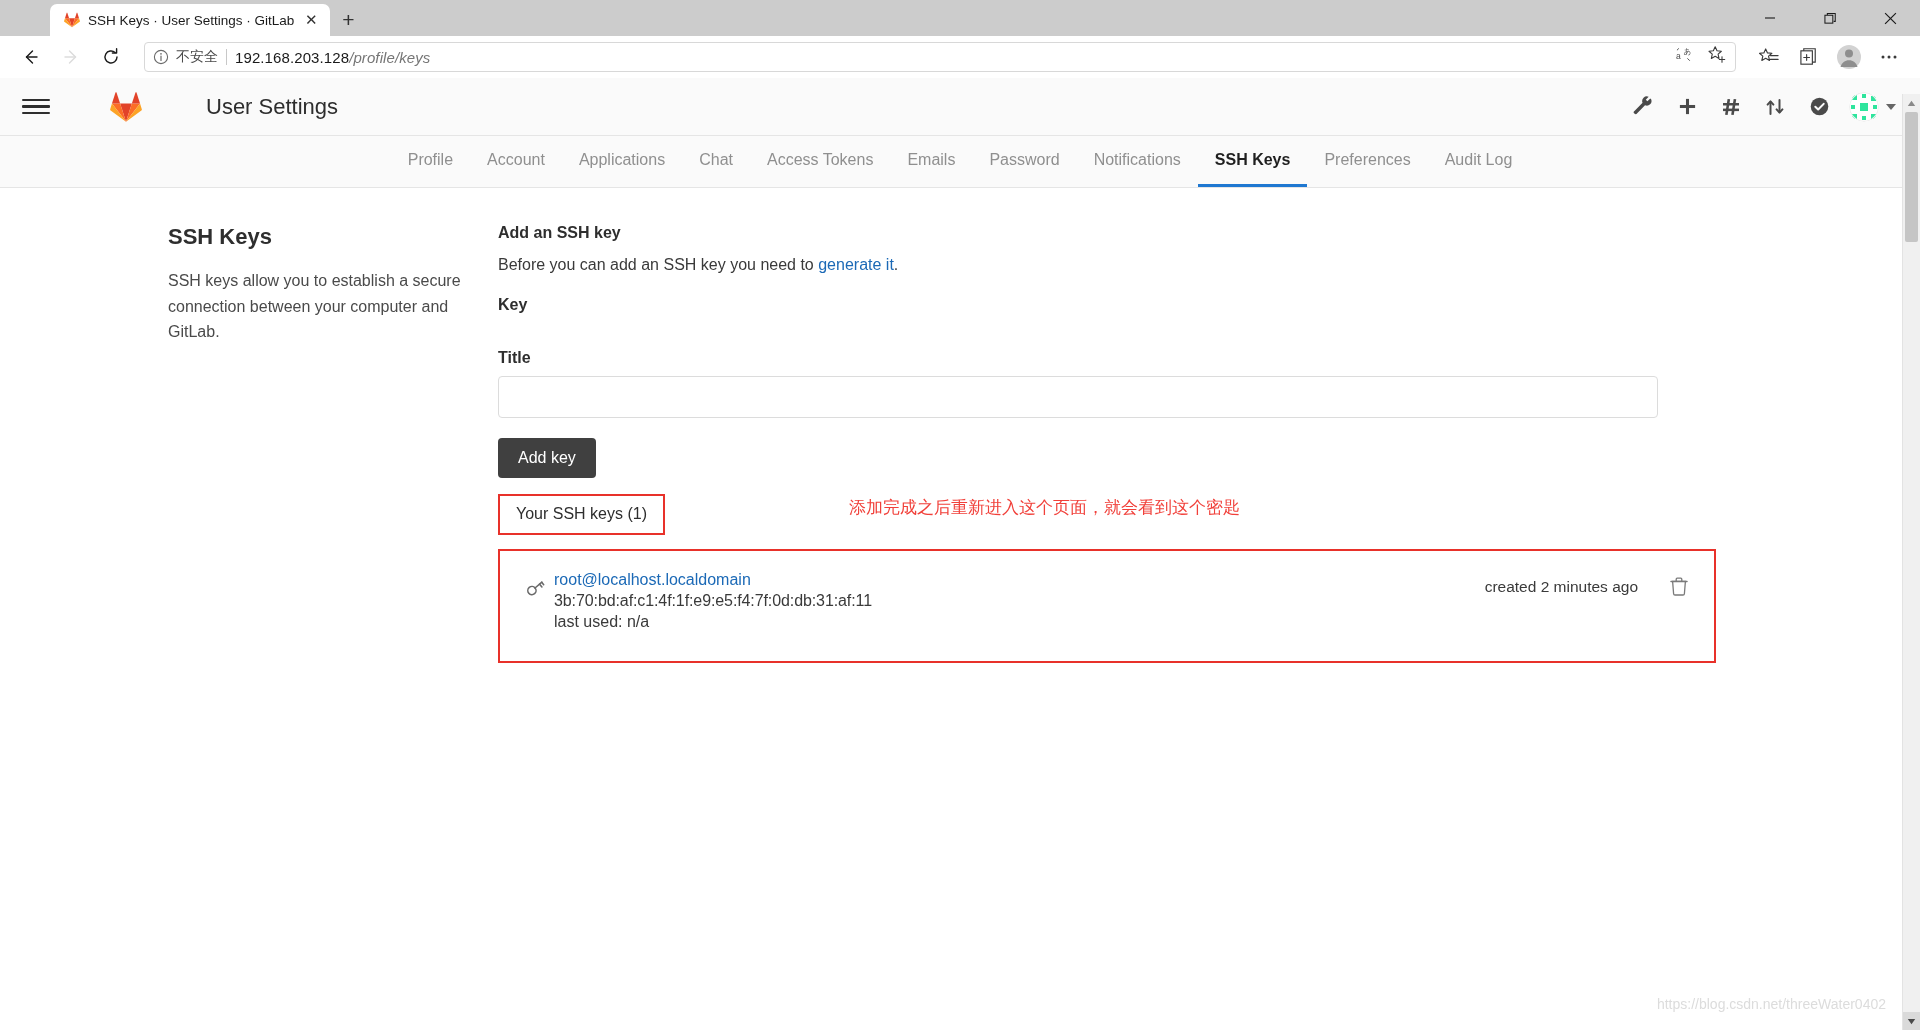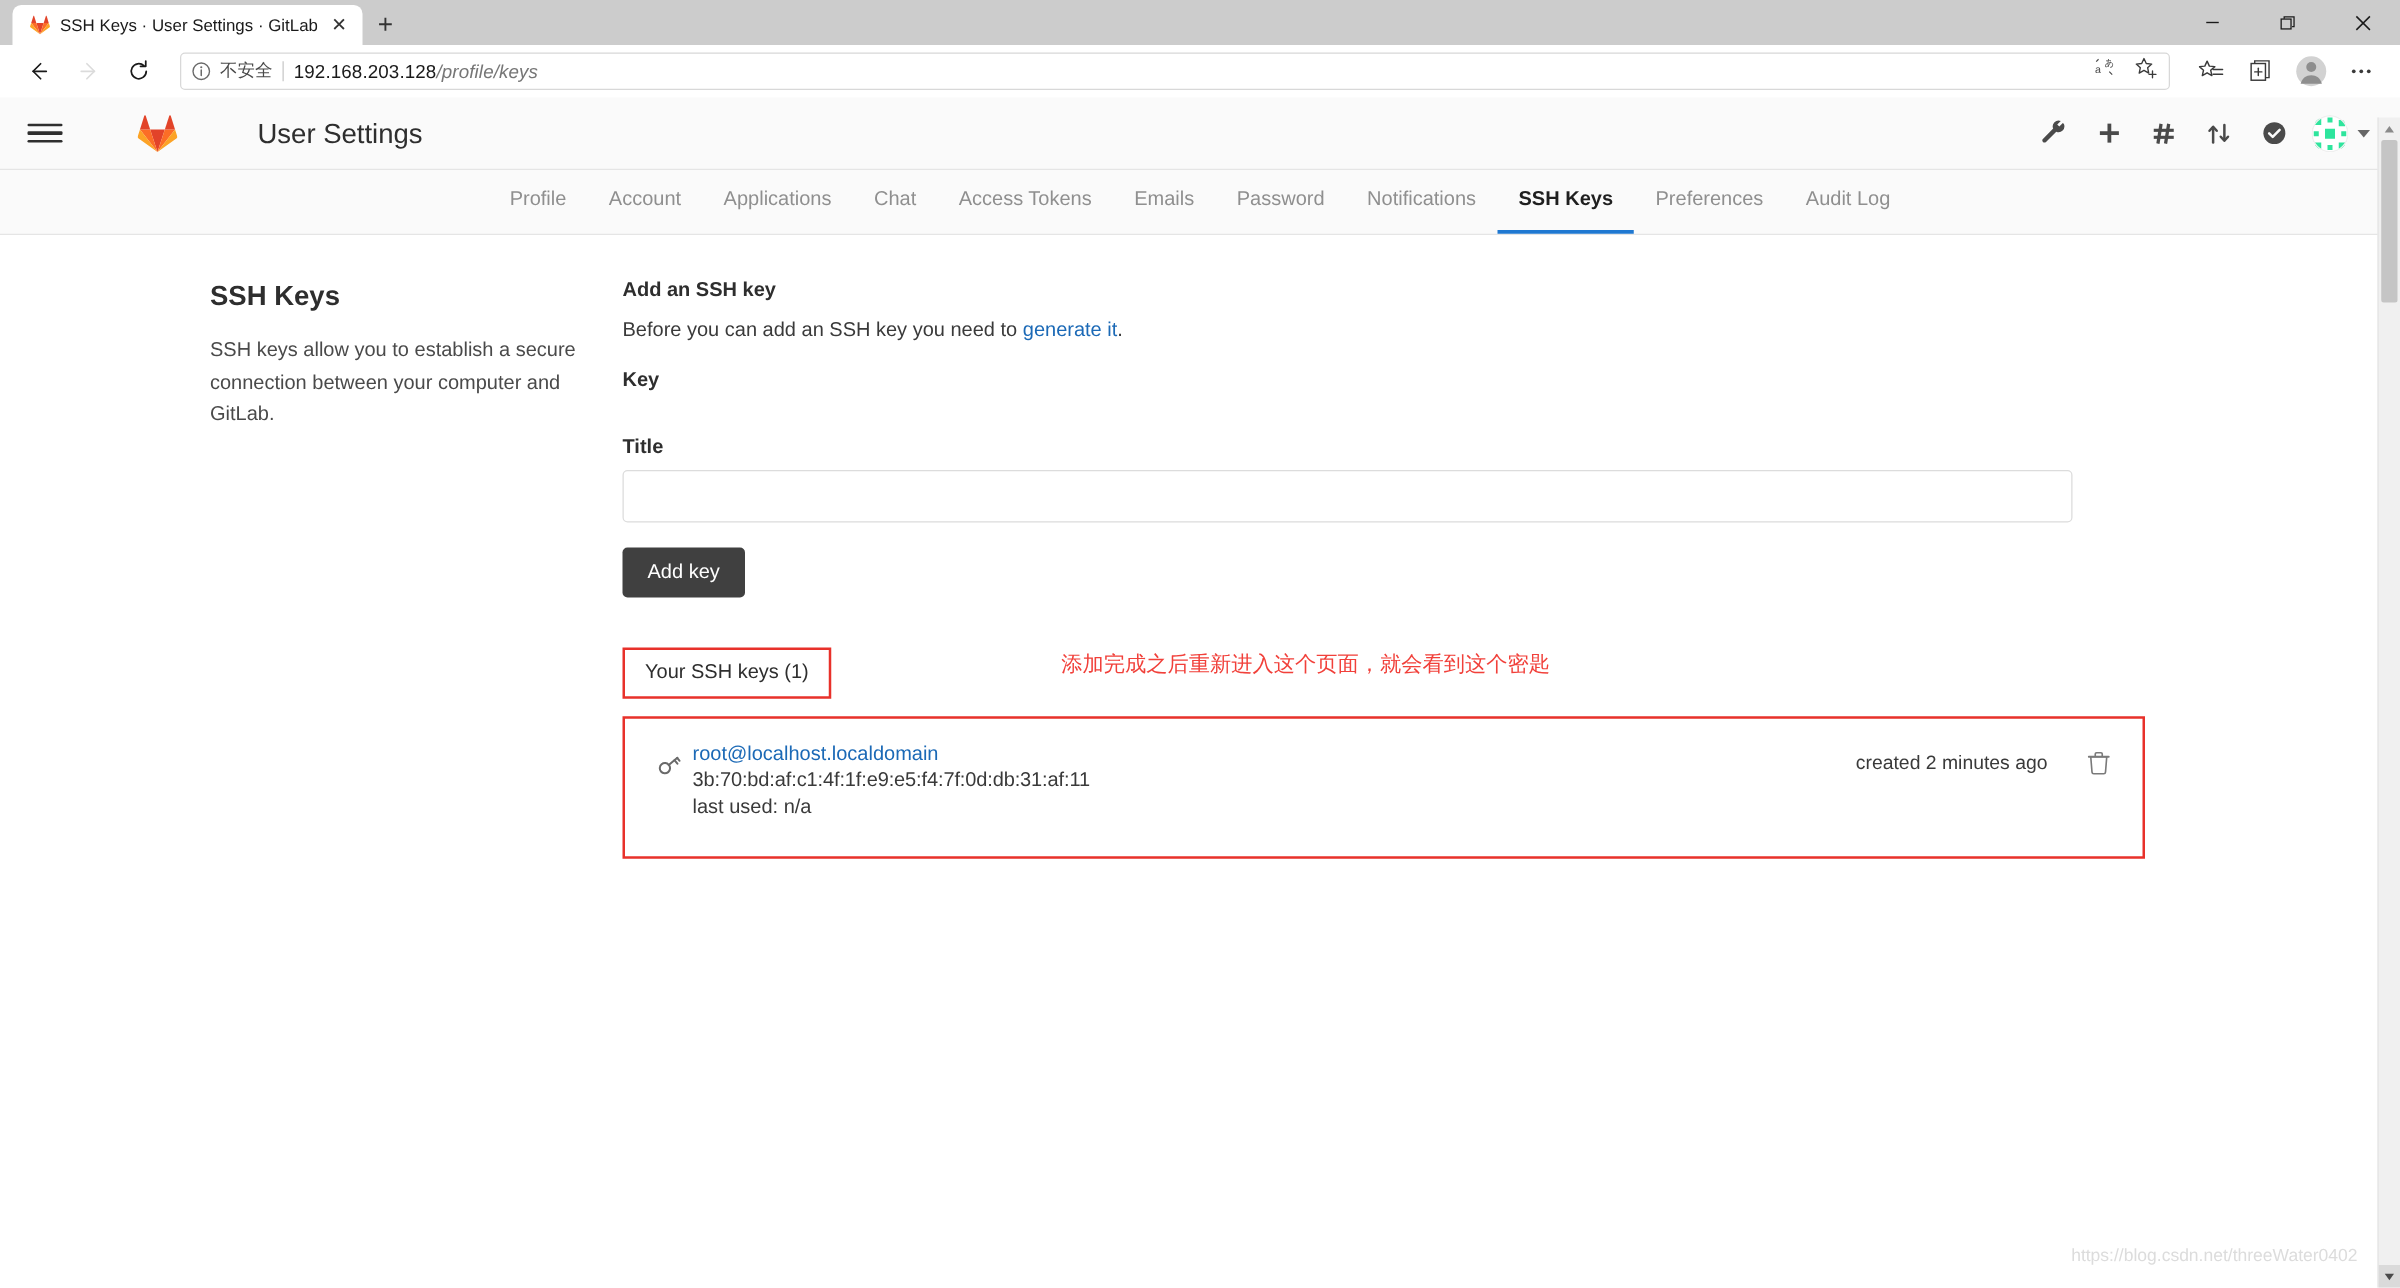--- a/index.html
+++ b/index.html
@@ -11,21 +11,21 @@
   }
 
   
   .browser-titlebar {
     height: 36px;
     background: #cccccc;
     display: flex;
     align-items: flex-end;
     position: relative;
   }
-  .tab-strip { display: flex; align-items: center; padding-left: 10px; }
+  .tab-strip { display: flex; align-items: center; padding-left: 10px; margin-left: 40px; }
   .browser-tab {
     height: 32px;
     background: #ffffff;
     border-radius: 7px 7px 0 0;
     display: flex;
     align-items: center;
     padding: 0 10px 0 14px;
     min-width: 260px;
     gap: 8px;
   }
@@ -253,21 +253,21 @@
     border: none;
     border-radius: 4px;
     padding: 11px 20px;
     font-size: 16px;
     font-family: "Liberation Sans", sans-serif;
     cursor: pointer;
   }
 
   
   .keys-heading-wrap {
-    margin-top: 40px;
+    margin-top: 16px;
     position: relative;
     display: flex;
     align-items: center;
   }
   .keys-heading {
     font-size: 16px;
     color: #2e2e2e;
     border: 2.5px solid #e8312a;
     padding: 10px 16px 11px 16px;
     display: inline-block;

